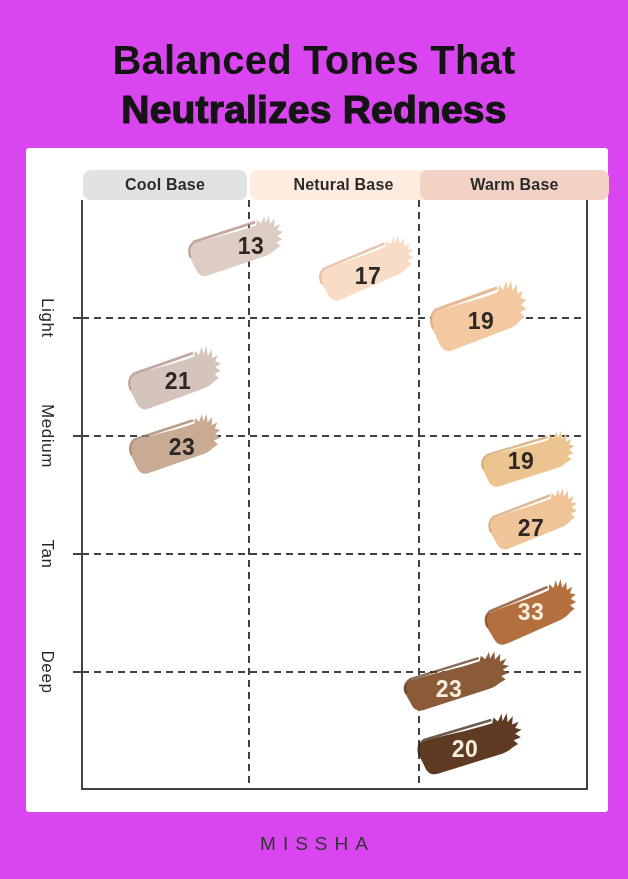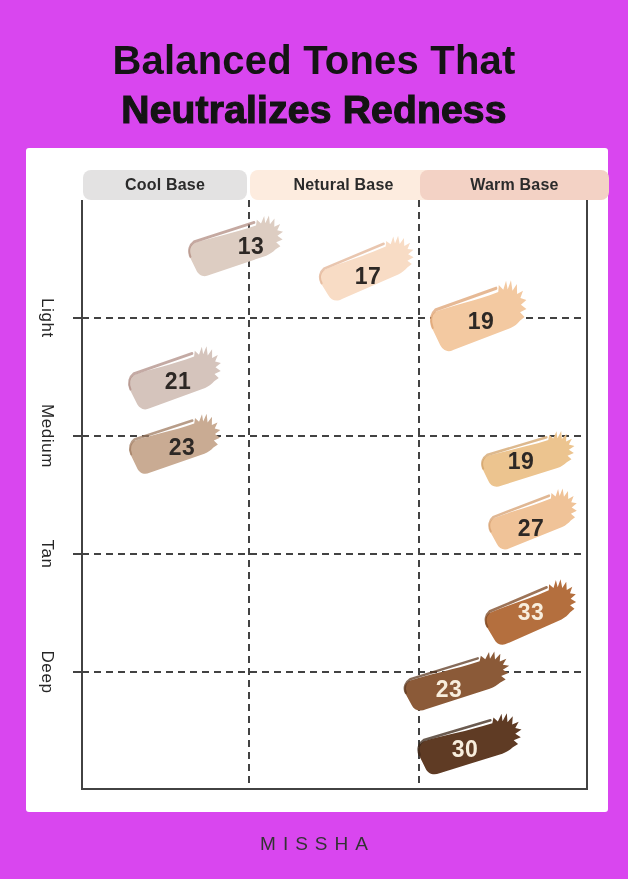--- a/index.html
+++ b/index.html
@@ -123,18 +123,18 @@
       <div class="swatch-num" style="left: 531px; top: 612px; color: rgb(248, 238, 221);">33</div>
       <svg viewBox="0 0 200 74" preserveAspectRatio="none" class="swatch-svg" style="left: 401px; top: 658px; width: 118px; height: 46px; transform: rotate(-13deg);">
         <path d="M18,18 C8,20 3,28 5,37 L11,57 C13,66 22,71 33,69 L146,60 C154,59 160,57 166,54 L176,51 L170,44 L183,42 L175,35 L187,31 L177,27 L185,19 L173,21 L177,9 L166,16 L168,3 L158,13 L159,2 L150,12 L144,5 L140,13 C95,17 52,15 18,18 Z" fill="#8b5a38"></path>
         <path d="M6,36 C4,26 10,19 19,16 L138,8" fill="none" stroke="#5e3a21" stroke-width="4" stroke-linecap="round" opacity="0.75"></path>
       </svg>
       <div class="swatch-num" style="left: 449px; top: 689px; color: rgb(248, 238, 221);">23</div>
       <svg viewBox="0 0 200 74" preserveAspectRatio="none" class="swatch-svg" style="left: 415px; top: 719px; width: 116px; height: 50px; transform: rotate(-12deg);">
         <path d="M18,18 C8,20 3,28 5,37 L11,57 C13,66 22,71 33,69 L146,60 C154,59 160,57 166,54 L176,51 L170,44 L183,42 L175,35 L187,31 L177,27 L185,19 L173,21 L177,9 L166,16 L168,3 L158,13 L159,2 L150,12 L144,5 L140,13 C95,17 52,15 18,18 Z" fill="#5f3b24"></path>
         <path d="M6,36 C4,26 10,19 19,16 L138,8" fill="none" stroke="#3a2415" stroke-width="4" stroke-linecap="round" opacity="0.75"></path>
       </svg>
-      <div class="swatch-num" style="left: 465px; top: 749px; color: rgb(248, 238, 221);">30</div>
+      <div class="swatch-num" style="left: 465px; top: 749px; color: rgb(248, 238, 221);">20</div>
     </div>
 
   <div class="brand-logo">MISSHA</div>
 
 </div>
 
 </body></html>

